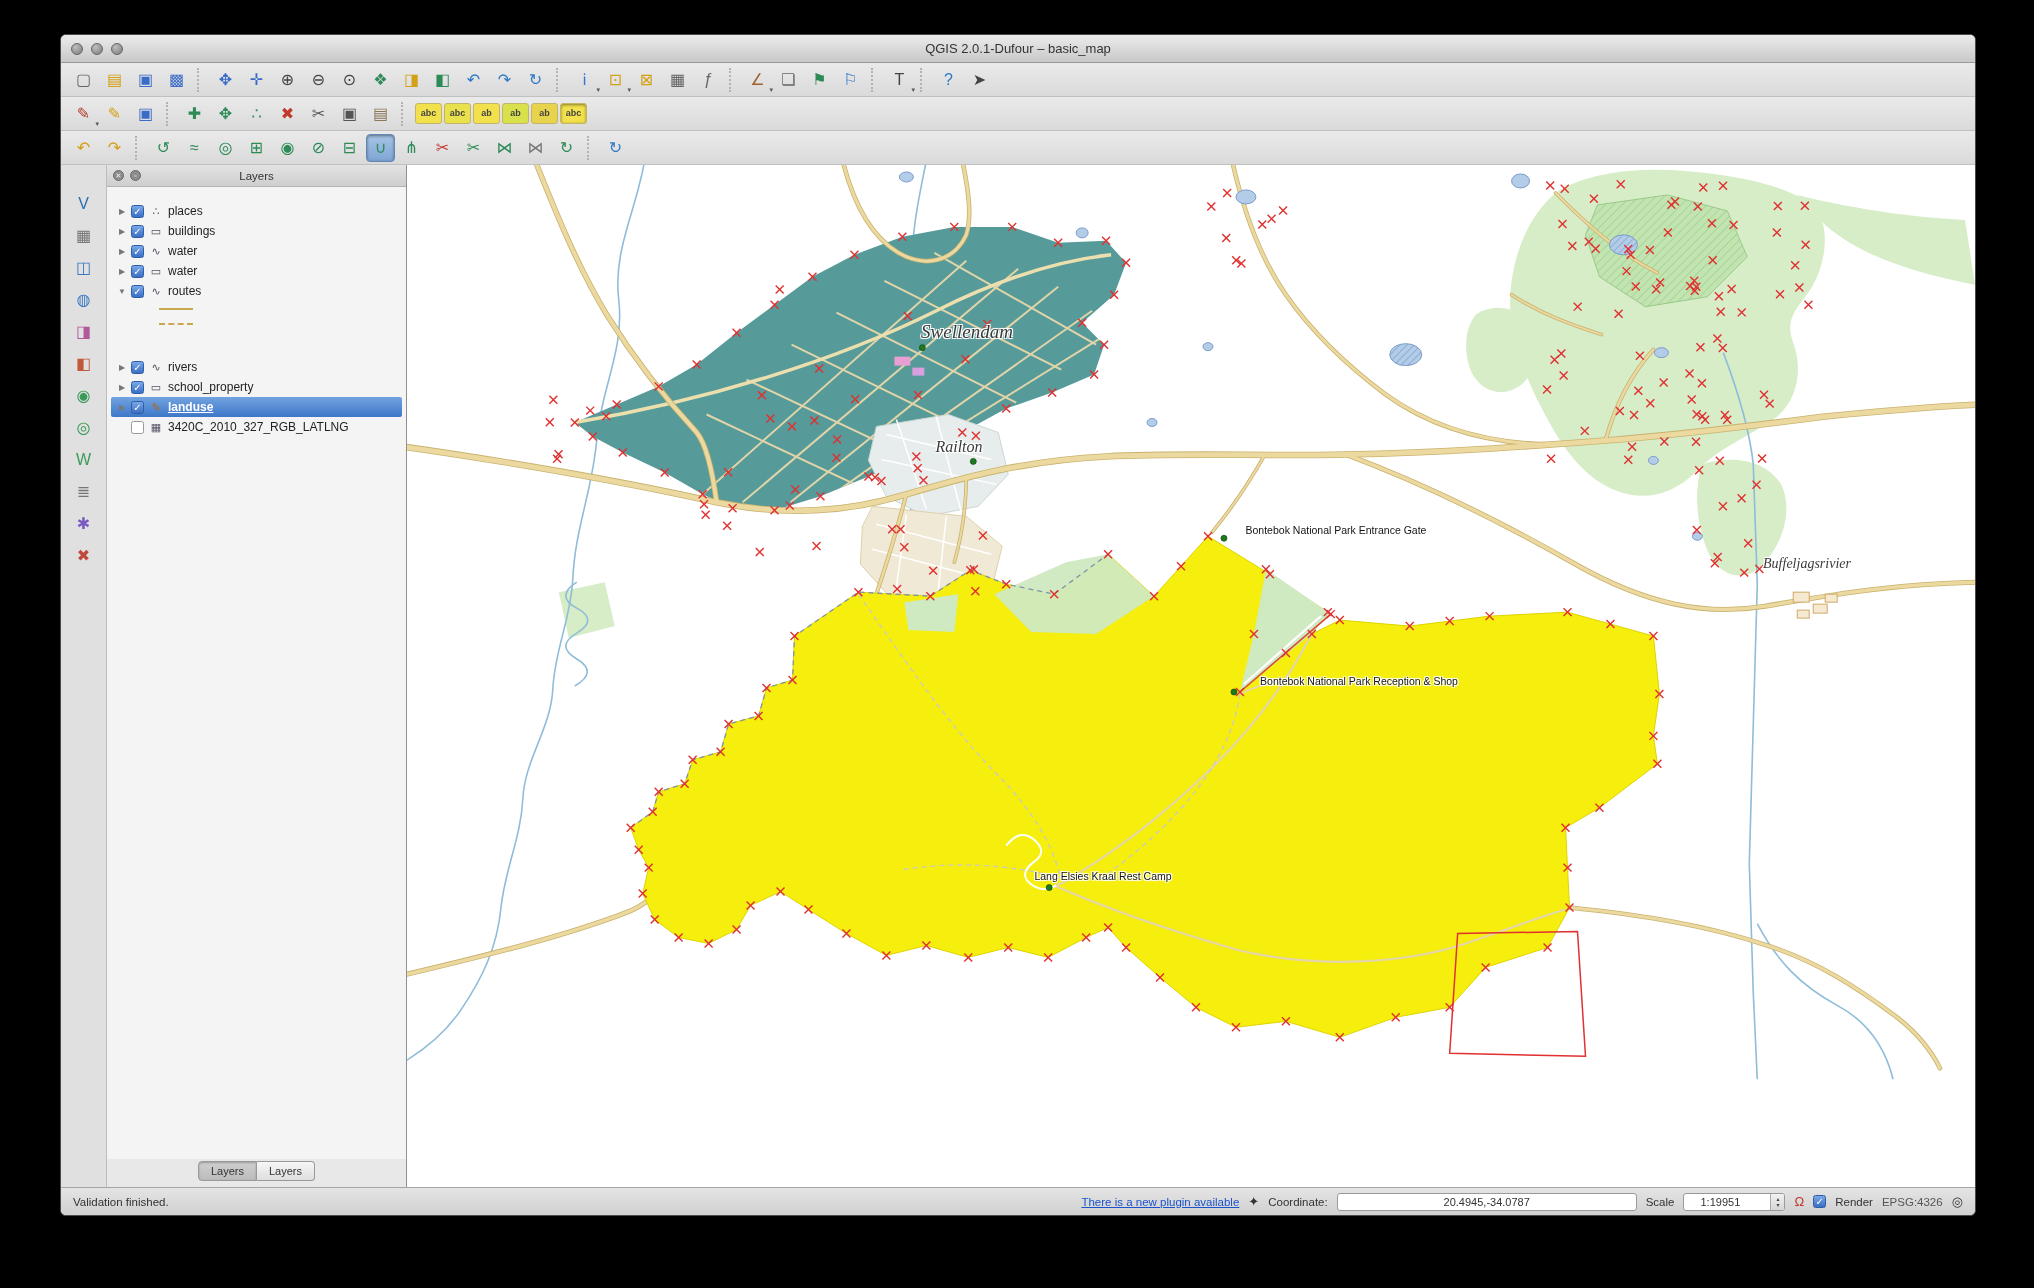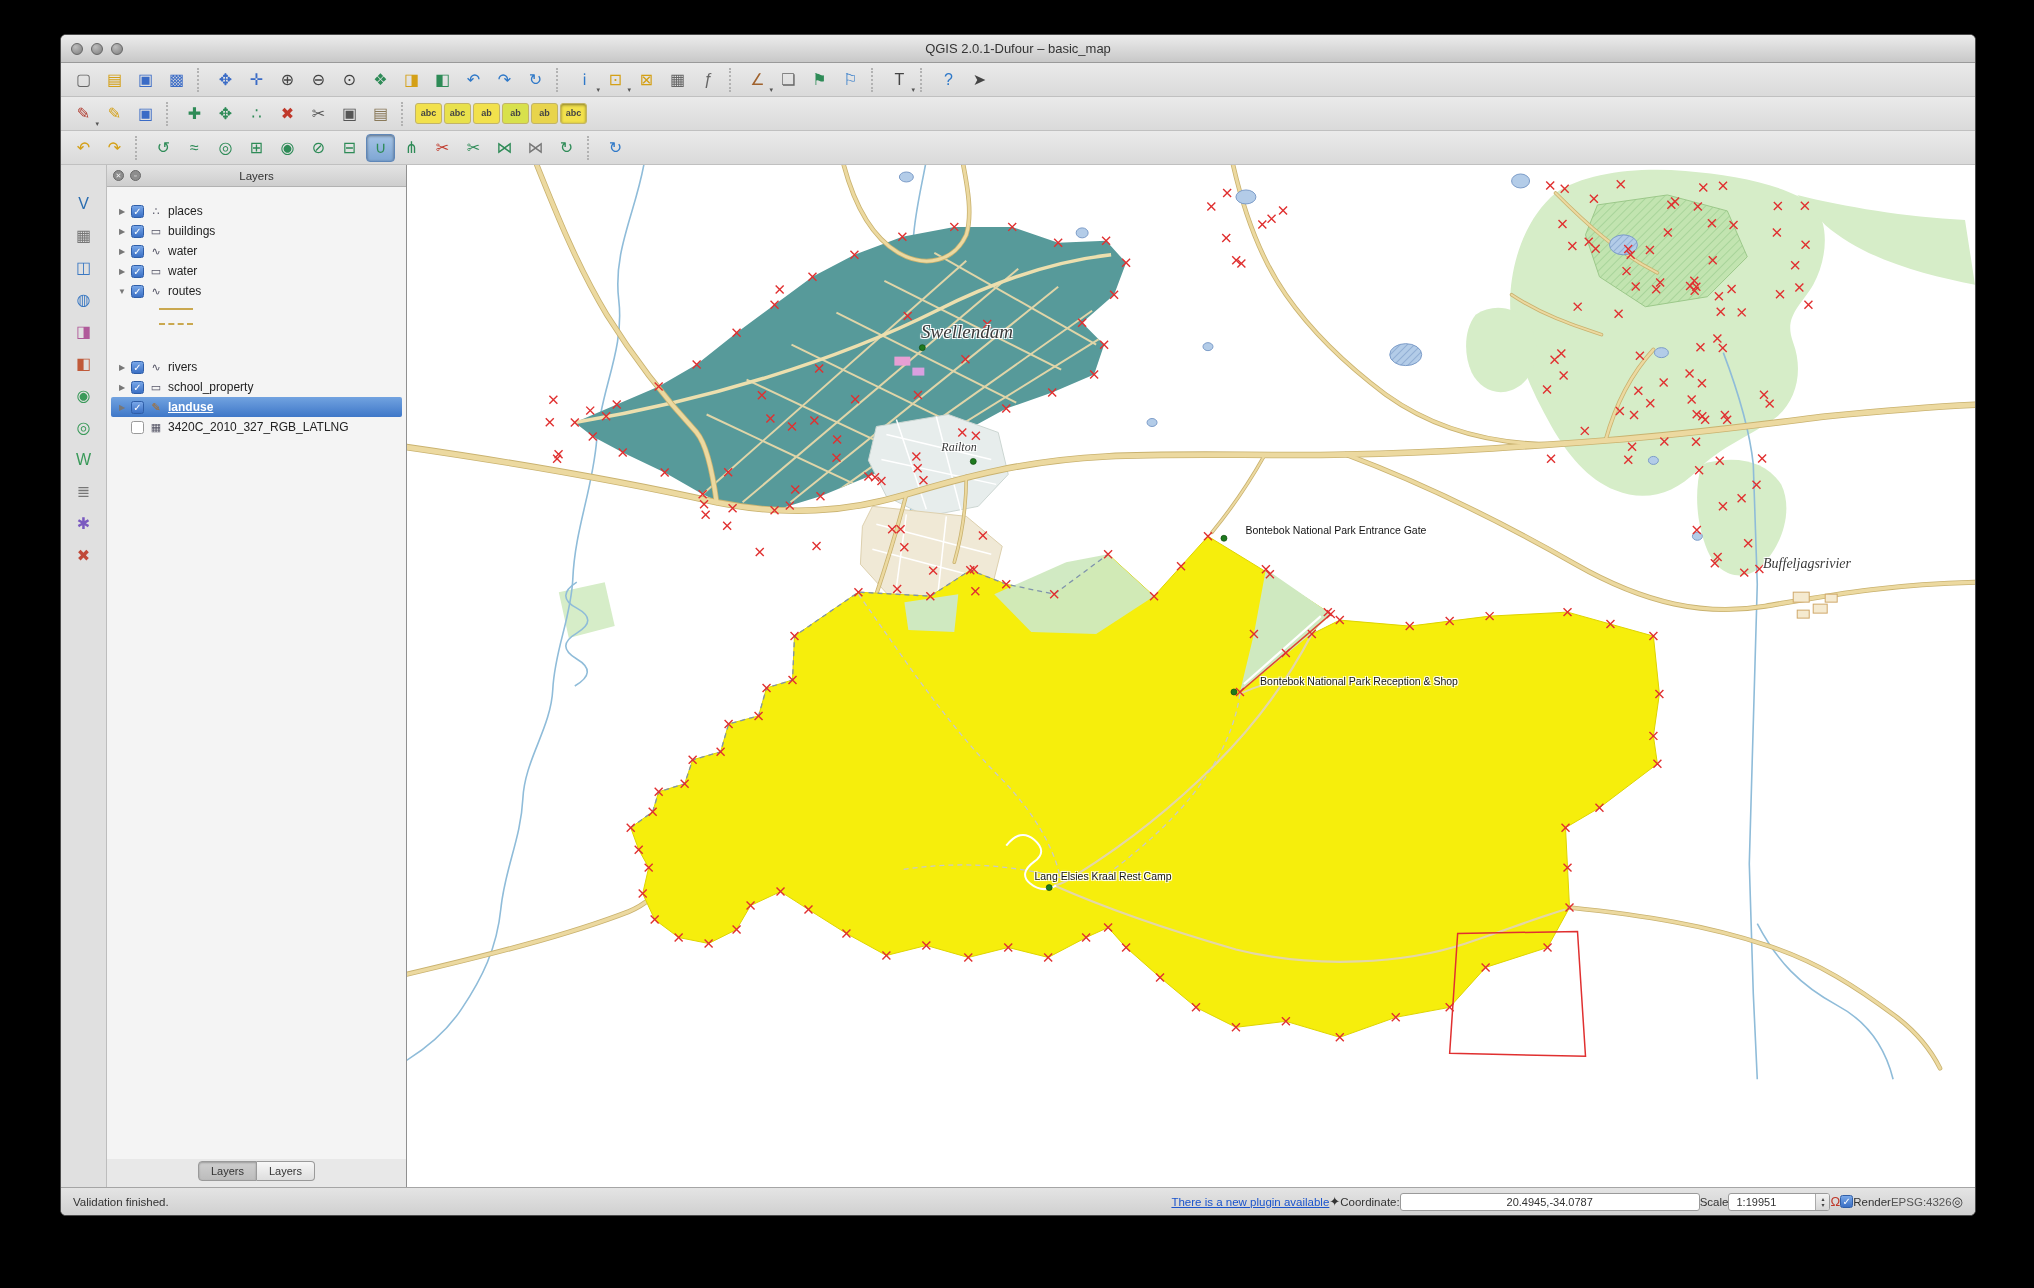--- a/index.html
+++ b/index.html
@@ -61,26 +61,26 @@
   .map{flex:1;position:relative;background:#fff;min-width:0;overflow:hidden;}
   .map svg{position:absolute;inset:0;width:100%;height:100%;}
   #mapLabels{position:absolute;inset:0;pointer-events:none;}
   .maplabel{position:absolute;transform:translate(-50%,-50%);white-space:nowrap;
             text-shadow:-1px -1px 0 #fff,1px -1px 0 #fff,-1px 1px 0 #fff,1px 1px 0 #fff,0 0 3px #fff;}
   .lbl-town{font-family:"Liberation Serif",serif;font-style:italic;color:#3a3a3a;}
   .lbl-poi{font-size:10.5px;color:#141414;}
   
   .statusbar{height:28px;flex:none;background:linear-gradient(#e4e4e4,#d0d0d0);border-top:1px solid #a5a5a5;
              display:flex;align-items:center;padding:0 12px;font-size:11.5px;color:#333;gap:8px;}
-  .sb-right{margin-left:auto;display:flex;align-items:center;justify-content:space-between;}
+  .sb-right{margin-left:auto;display:flex;align-items:center;gap:9px;justify-content:space-between;}
   .sb-link{color:#1a53cc;text-decoration:underline;}
   .sb-input{width:300px;height:18px;background:#fff;border:1px solid #9a9a9a;border-radius:3px;
             text-align:center;font-size:11px;line-height:16px;}
   .sb-combo{width:102px;height:18px;background:#fff;border:1px solid #9a9a9a;border-radius:3px;
-            display:flex;align-items:center;font-size:11px;padding-left:7px;}
+            display:flex;align-items:center;font-size:11px;padding-left:16px;}
   .sb-combo .spin{margin-left:auto;width:14px;height:16px;background:linear-gradient(#f2f2f2,#d6d6d6);
             border-left:1px solid #aaa;display:flex;flex-direction:column;align-items:center;justify-content:center;
             font-size:6px;line-height:6px;color:#444;border-radius:0 2px 2px 0;}
   .sb-cb{width:13px;height:13px;border-radius:2.5px;background:linear-gradient(#79a7e8,#3a6fc4);
          border:1px solid #2f5ea8;color:#fff;font-size:10px;line-height:11px;text-align:center;}
   .sb-icon{font-size:13px;color:#333;}
 </style>
 </head>
 <body>
 
@@ -779,21 +779,21 @@
           <g id="gDots">
               <circle cx="818" cy="374" r="3" fill="#1e7a1e" stroke="#0f4a0f" stroke-width="0.7"></circle>
               <circle cx="828" cy="528" r="3" fill="#1e7a1e" stroke="#0f4a0f" stroke-width="0.7"></circle>
               <circle cx="643" cy="724" r="3" fill="#1e7a1e" stroke="#0f4a0f" stroke-width="0.7"></circle>
               <circle cx="516" cy="183" r="3" fill="#1e7a1e" stroke="#0f4a0f" stroke-width="0.7"></circle>
               <circle cx="567" cy="297" r="3" fill="#1e7a1e" stroke="#0f4a0f" stroke-width="0.7"></circle>
             </g>
         </svg>
         <div id="mapLabels">
             <div class="maplabel lbl-town" style="font-size: 19px; left: 560px; top: 167px;">Swellendam</div>
-            <div class="maplabel lbl-town" style="font-size: 12px; left: 552px; top: 282px;">Railton</div>
+            <div class="maplabel lbl-town" style="font-size: 16px; left: 552px; top: 282px;">Railton</div>
             <div class="maplabel lbl-town" style="font-size: 14px; left: 1400px; top: 399px;">Buffeljagsrivier</div>
             <div class="maplabel lbl-poi" style="left: 929px; top: 365px;">Bontebok National Park Entrance Gate</div>
             <div class="maplabel lbl-poi" style="left: 952px; top: 516px;">Bontebok National Park Reception &amp; Shop</div>
             <div class="maplabel lbl-poi" style="left: 680px; top: 711px; padding-left: 32px;">Lang Elsies Kraal Rest Camp</div>
           </div>
       </div>
     </div>
 
     <div class="statusbar">
       <span>Validation finished.</span>

